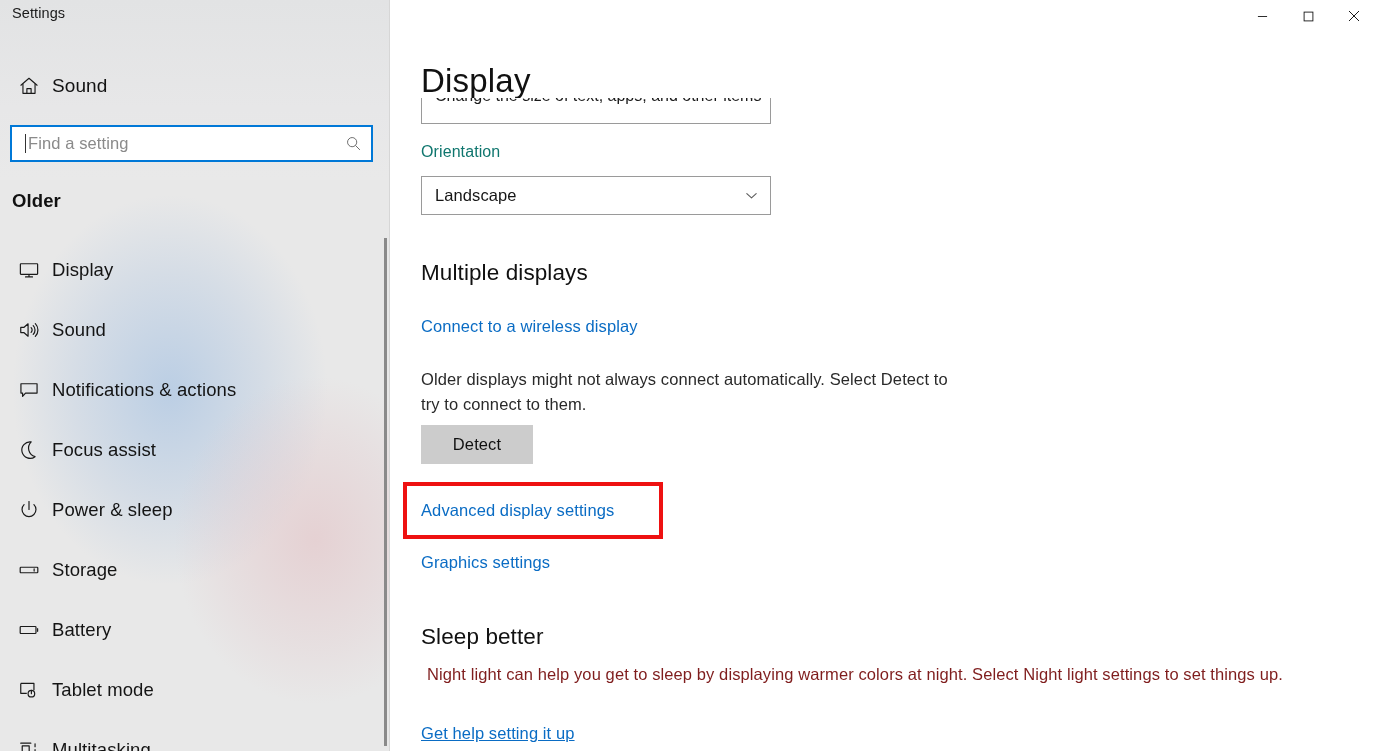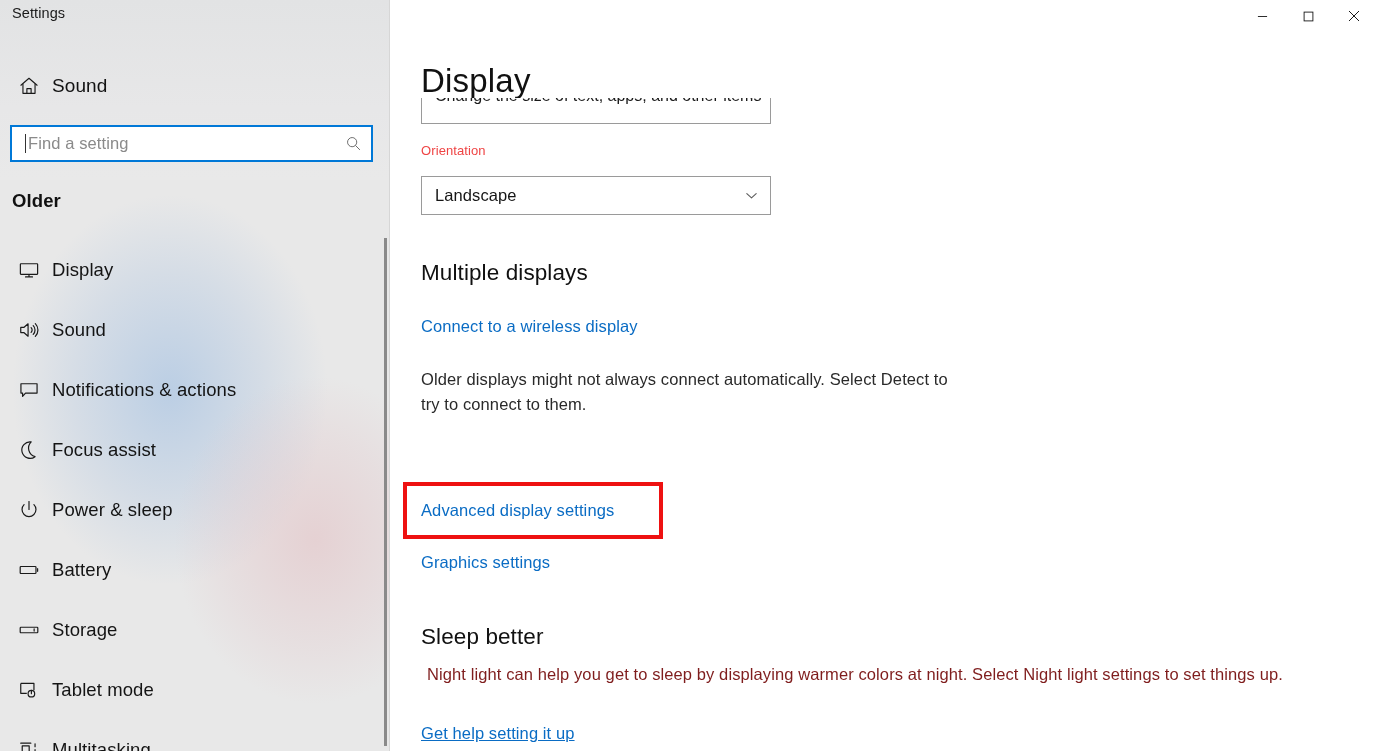--- a/index.html
+++ b/index.html
@@ -195,22 +195,22 @@
     white-space: nowrap;
   }
   .clipped-dropdown .cd-chev {
     position: absolute;
     right: 12px; top: -9px;
     color: #5a5a5a;
   }
 
   .field-label {
     position: absolute;
-    font-size: 13px;
-    color: #ef4444;
+    font-size: 16px;
+    color: #0f766e;
     letter-spacing: 0.1px;
   }
   .label-orientation { left: 31px; top: 143px; }
 
   .combo {
     position: absolute;
     left: 31px; top: 176px;
     width: 350px; height: 39px;
     border: 1px solid #9a9a9a;
     background: #ffffff;
@@ -374,35 +374,35 @@
               <path d="M6.6 6.2a7.6 7.6 0 1 0 10.8 0"></path>
               <line x1="12" y1="2.8" x2="12" y2="11.4"></line>
             </svg>
           </span>
           <span class="nav-label">Power &amp; sleep</span>
         </div>
 
         <div class="nav-item">
           <span class="nav-ico">
             <svg width="22" height="22" viewBox="0 0 24 24" fill="none" stroke="#1a1a1a" stroke-width="1.3" stroke-linejoin="round">
+              <rect x="2.4" y="9" width="19.2" height="6" rx="0.8"></rect>
+              <line x1="17.6" y1="10.8" x2="17.6" y2="13.2" stroke-linecap="round"></line>
+            </svg>
+          </span>
+          <span class="nav-label">Storage</span>
+        </div>
+
+        <div class="nav-item">
+          <span class="nav-ico">
+            <svg width="22" height="22" viewBox="0 0 24 24" fill="none" stroke="#1a1a1a" stroke-width="1.3" stroke-linejoin="round">
               <rect x="2.4" y="8.2" width="17.2" height="7.6" rx="0.8"></rect>
               <path d="M21.4 10.6v2.8" stroke-linecap="round"></path>
             </svg>
           </span>
           <span class="nav-label">Battery</span>
-        </div>
-
-        <div class="nav-item">
-          <span class="nav-ico">
-            <svg width="22" height="22" viewBox="0 0 24 24" fill="none" stroke="#1a1a1a" stroke-width="1.3" stroke-linejoin="round">
-              <rect x="2.4" y="9" width="19.2" height="6" rx="0.8"></rect>
-              <line x1="17.6" y1="10.8" x2="17.6" y2="13.2" stroke-linecap="round"></line>
-            </svg>
-          </span>
-          <span class="nav-label">Storage</span>
         </div>
 
         <div class="nav-item">
           <span class="nav-ico">
             <svg width="22" height="22" viewBox="0 0 24 24" fill="none" stroke="#1a1a1a" stroke-width="1.3" stroke-linejoin="round">
               <path d="M3 4.8h14.4v7.4"></path>
               <path d="M3 4.8v10.8h6.6"></path>
               <circle cx="14.6" cy="16" r="3.6"></circle>
               <path d="M14.6 12.4v3.6" stroke-linecap="round"></path>
             </svg>
@@ -472,20 +472,23 @@
         </svg>
       </span>
     </div>
 
     <div class="group-heading heading-multiple">Multiple displays</div>
 
     <a class="link link-wireless">Connect to a wireless display</a>
 
     <div class="body-text text-older">Older displays might not always connect automatically. Select Detect to try to connect to them.</div>
 
+    <div class="btn">
+      <span class="btn-label">Detect</span>
+    </div>
 
     <a class="link link-advanced">Advanced display settings</a>
 
     <div class="highlight-box"></div>
 
     <a class="link link-graphics">Graphics settings</a>
 
     <div class="group-heading heading-sleep">Sleep better</div>
 
     <div class="body-text text-night">Night light can help you get to sleep by displaying warmer colors at night. Select Night light settings to set things up.</div>

